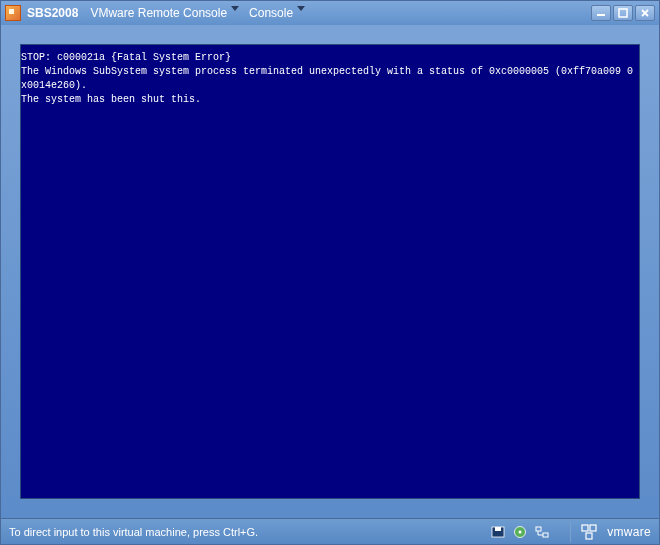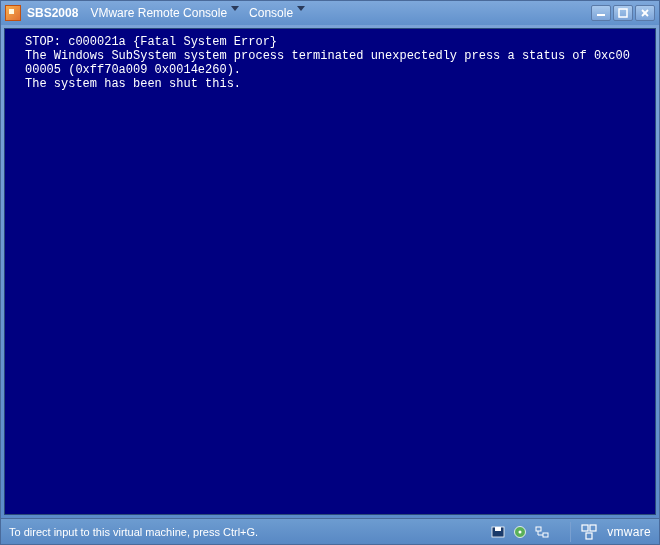--- a/index.html
+++ b/index.html
@@ -69,26 +69,26 @@
       background: linear-gradient(to bottom, #a8c8ec 0%, #7ca4d8 100%);
       border: 1px solid #5a7aa8;
       border-radius: 2px;
       display: flex;
       align-items: center;
       justify-content: center;
       cursor: pointer;
     }
     .content {
       flex: 1;
-      margin: 3px;
+      margin: 19px;
       background: #000080;
       border: 1px solid #2a4a7a;
-      padding: 6px 20px;
+      padding: 6px 0;
       font-family: "Lucida Console", "Courier New", monospace;
-      font-size: 12px;
+      font-size: 10px;
       line-height: 14px;
       color: #ffffff;
       white-space: pre-wrap;
       word-break: break-all;
       overflow: hidden;
     }
     .statusbar {
       height: 26px;
       background: linear-gradient(to bottom, #6d9cd0 0%, #5888c4 100%);
       display: flex;
@@ -165,21 +165,21 @@
       </div>
       <div class="win-btn">
         <svg width="10" height="10">
             <line x1="2" y1="2" x2="8" y2="8" stroke="#fff" stroke-width="1.8"></line>
             <line x1="8" y1="2" x2="2" y2="8" stroke="#fff" stroke-width="1.8"></line>
           </svg>
       </div>
     </div>
   </div>
 
-  <div class="content"><span class="consoleLine">STOP: c000021a {Fatal System Error}</span><span class="consoleLine">The Windows SubSystem system process terminated unexpectedly press a status of 0xc0000005 (0xff70a009 0x0014e260).</span><span class="consoleLine">The system has been shut this.</span></div>
+  <div class="content"><span class="consoleLine">STOP: c000021a {Fatal System Error}</span><span class="consoleLine">The Windows SubSystem system process terminated unexpectedly with a status of 0xc0000005 (0xff70a009 0x0014e260).</span><span class="consoleLine">The system has been shut this.</span></div>
 
   <div class="statusbar">
     <span>To direct input to this virtual machine, press Ctrl+G.</span>
     <div class="status-icons">
       <div class="status-icon">
         <svg width="14" height="12">
             <rect x="1" y="1" width="12" height="10" fill="#1a3a6a" stroke="#fff" stroke-width="0.8"></rect>
             <rect x="4" y="1" width="6" height="4" fill="#fff"></rect>
           </svg>
       </div>

